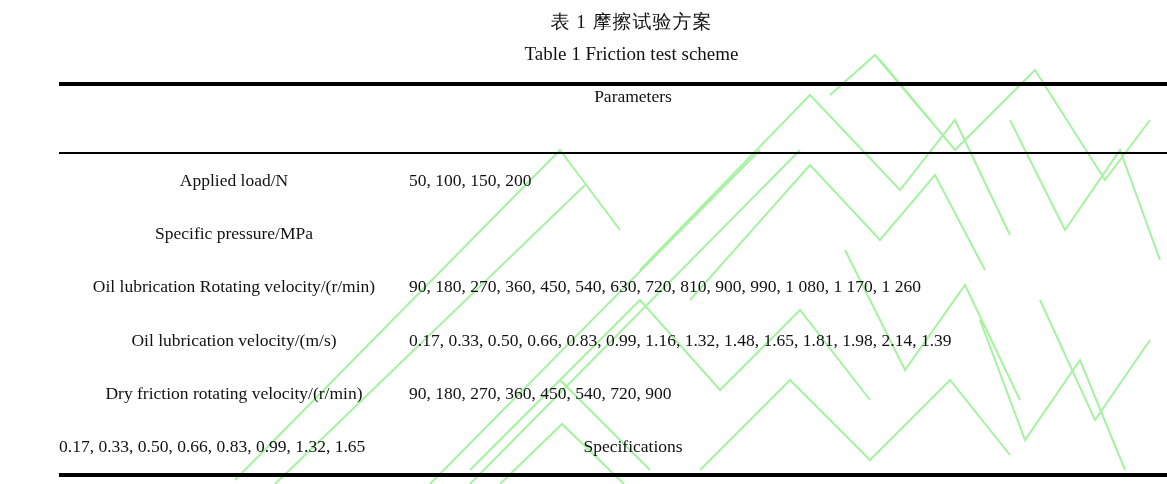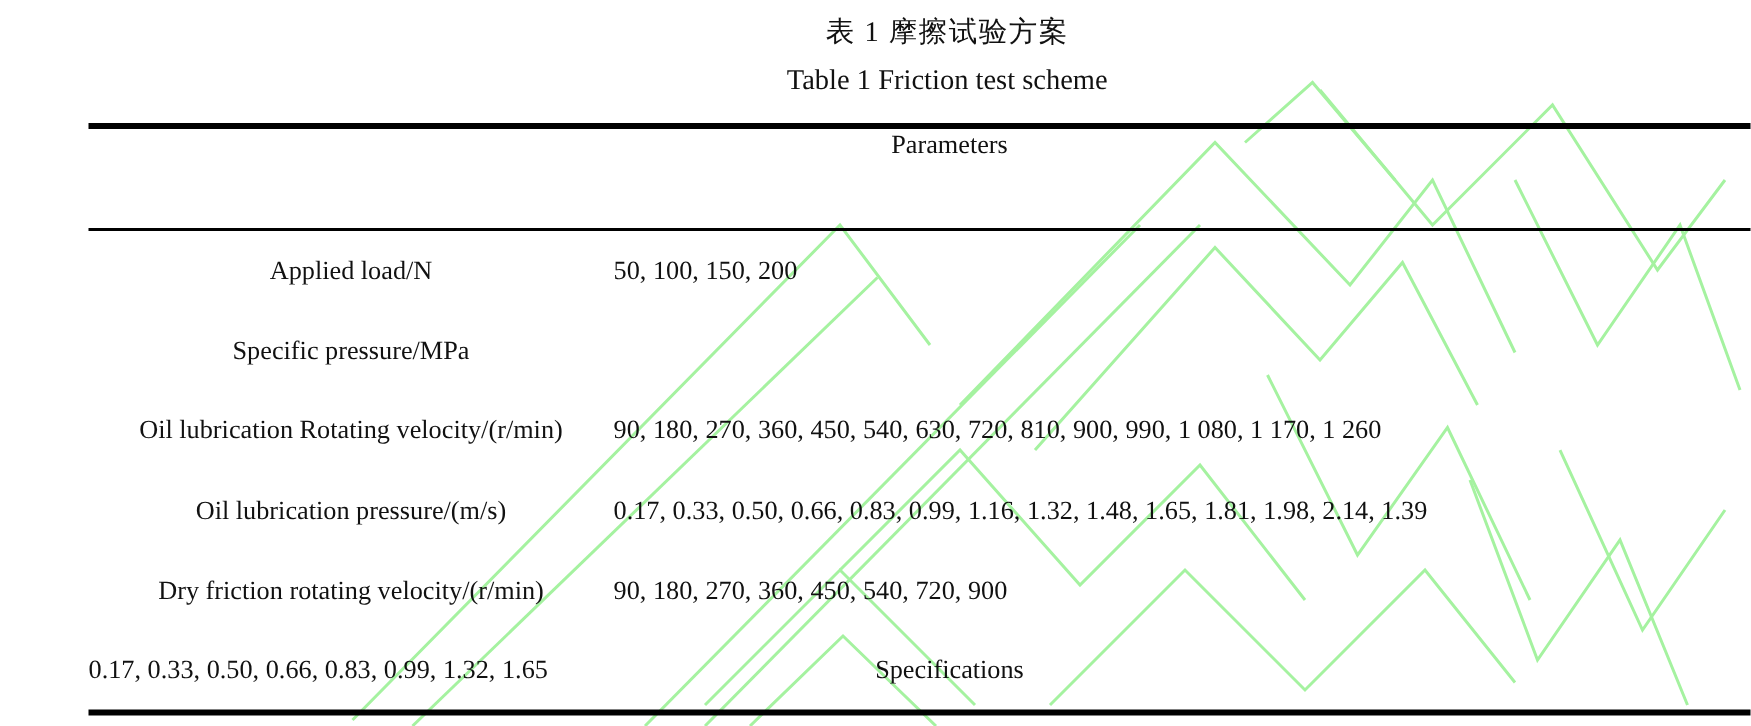--- a/index.html
+++ b/index.html
@@ -93,21 +93,21 @@
       <div class="c2">50, 100, 150, 200</div>
     </div>
     <div class="trow data-row">
       <div class="c1">Specific pressure/MPa</div>
     </div>
     <div class="trow data-row">
       <div class="c1">Oil lubrication Rotating velocity/(r/min)</div>
       <div class="c2">90, 180, 270, 360, 450, 540, 630, 720, 810, 900, 990, 1 080, 1 170, 1 260</div>
     </div>
     <div class="trow data-row">
-      <div class="c1">Oil lubrication pressure/(m/s)</div>
+      <div class="c1">Oil lubrication velocity/(m/s)</div>
       <div class="c2">0.17, 0.33, 0.50, 0.66, 0.83, 0.99, 1.16, 1.32, 1.48, 1.65, 1.81, 1.98, 2.14, 1.39</div>
     </div>
     <div class="trow data-row">
       <div class="c1">Dry friction rotating velocity/(r/min)</div>
       <div class="c2">90, 180, 270, 360, 450, 540, 720, 900</div>
     </div>
     <div class="trow data-row">
       <div class="c2">0.17, 0.33, 0.50, 0.66, 0.83, 0.99, 1.32, 1.65</div>
     </div>
 

